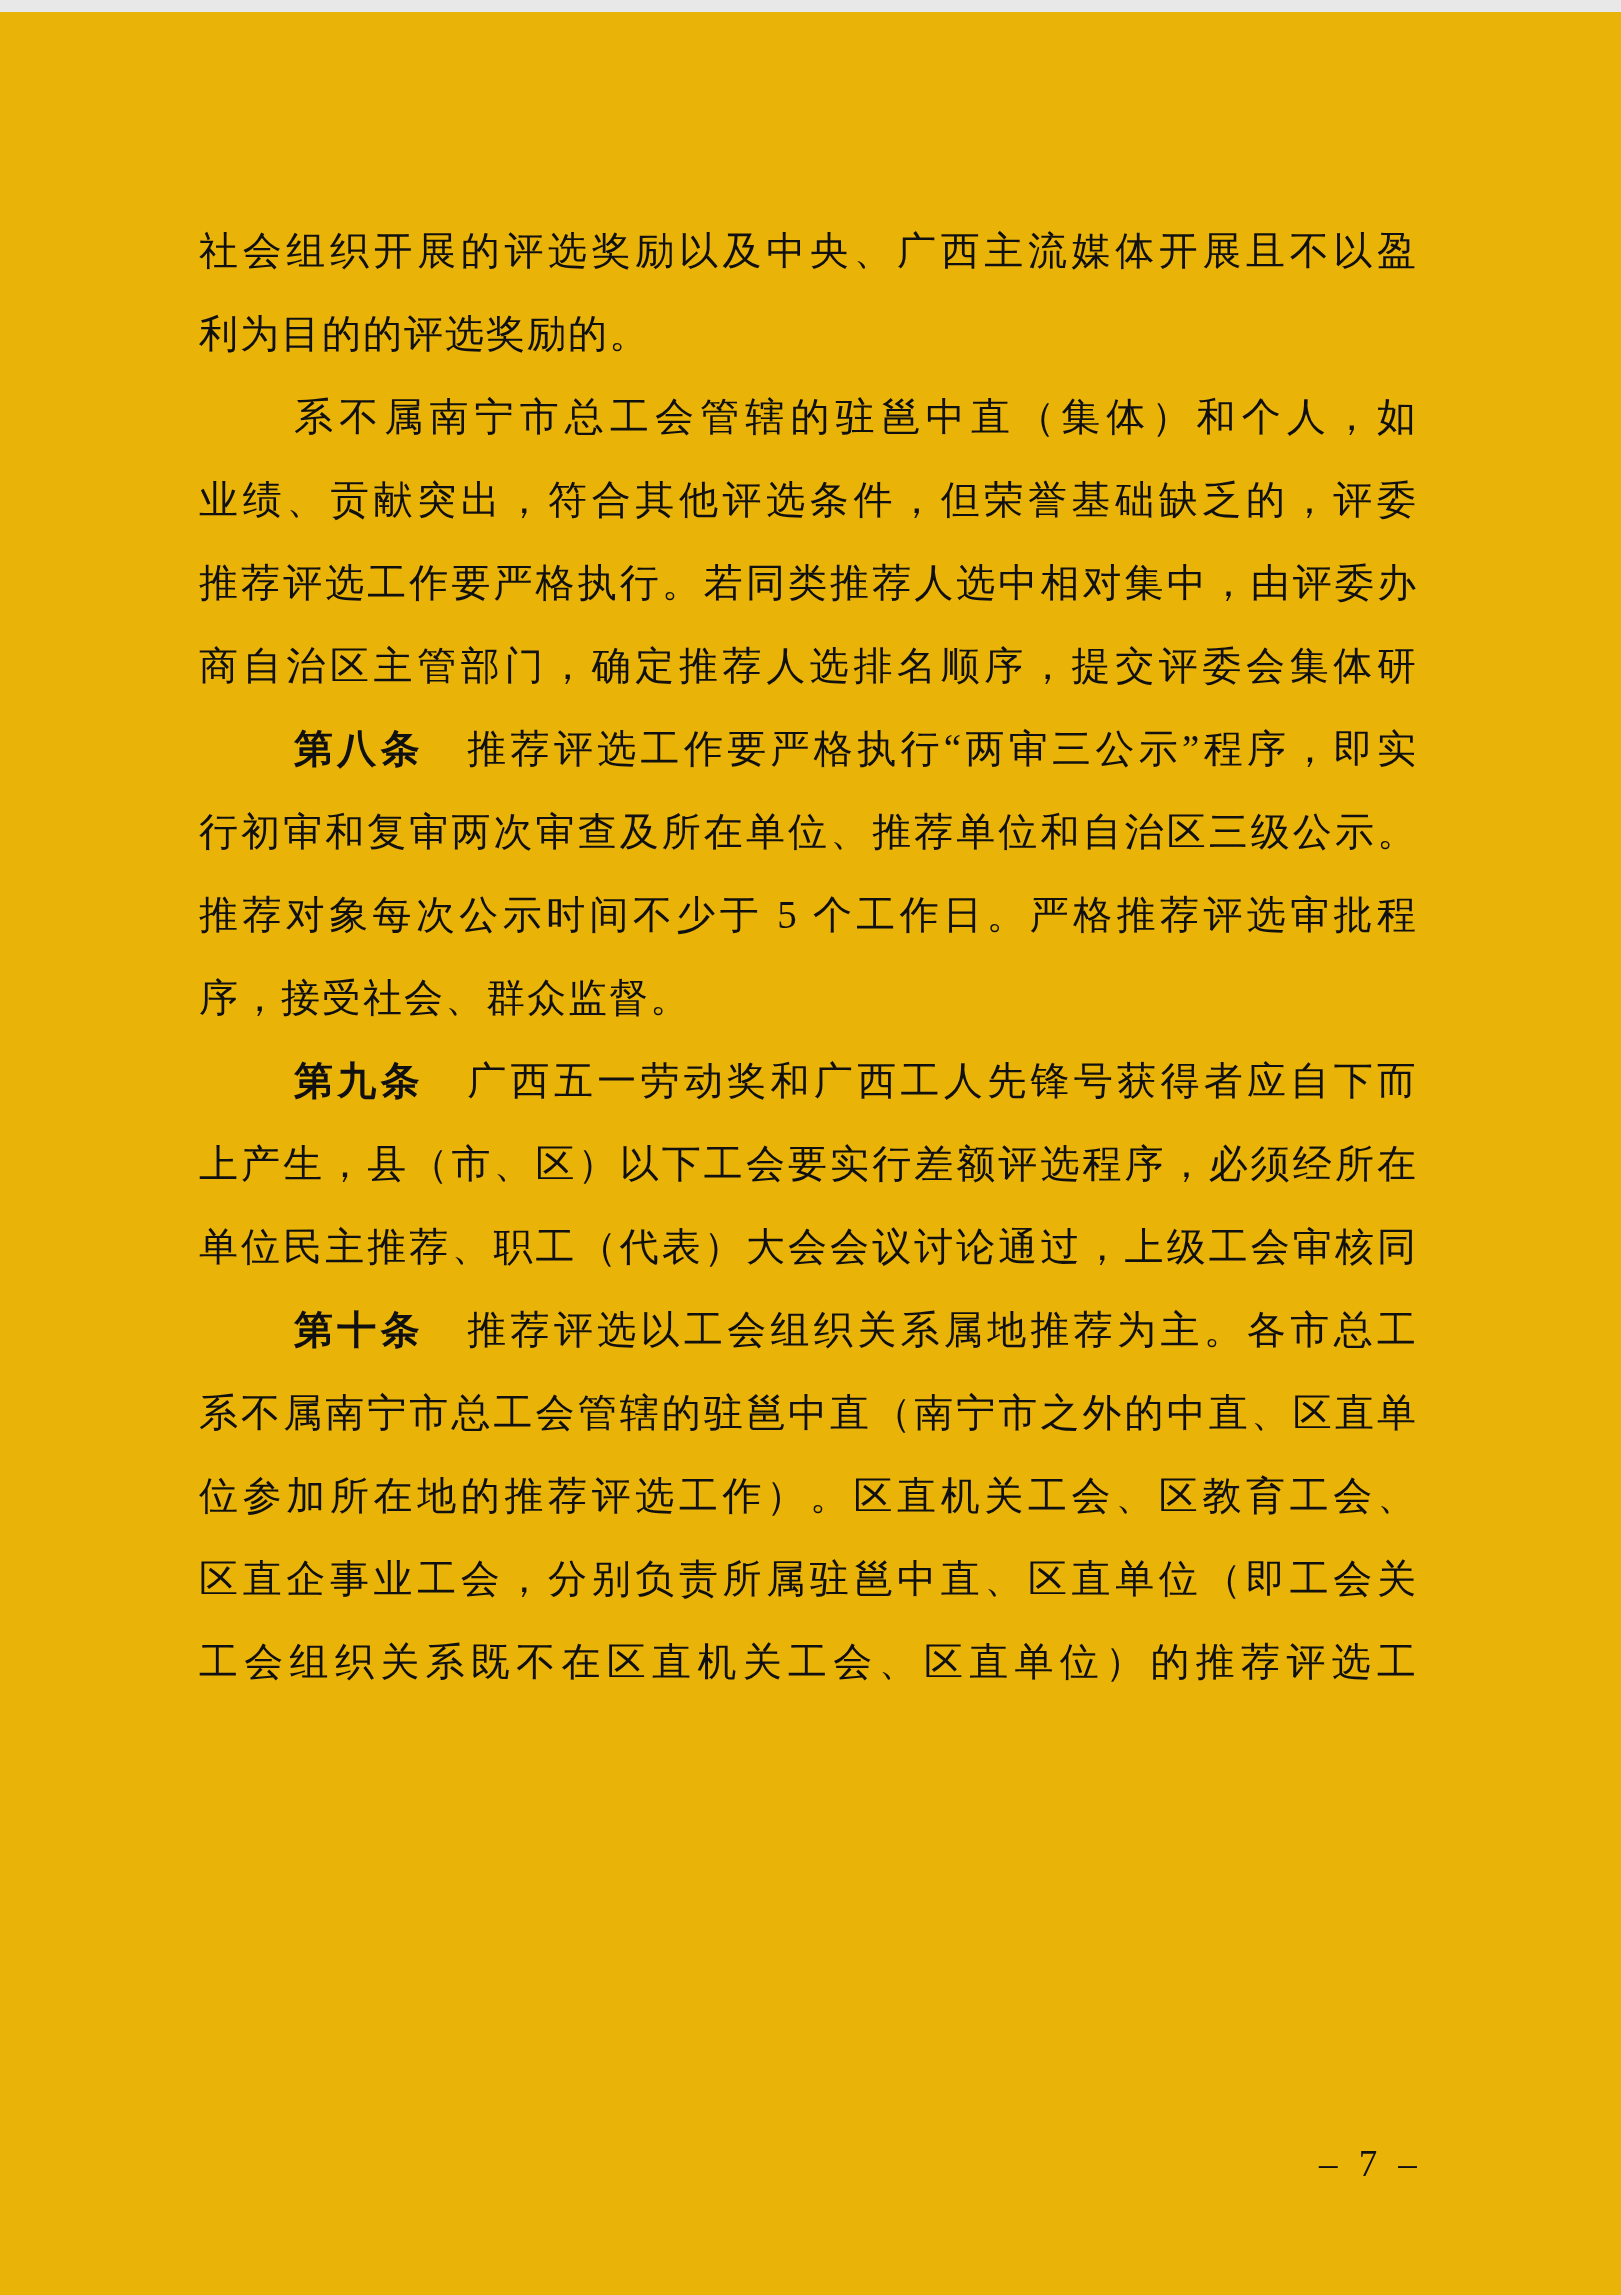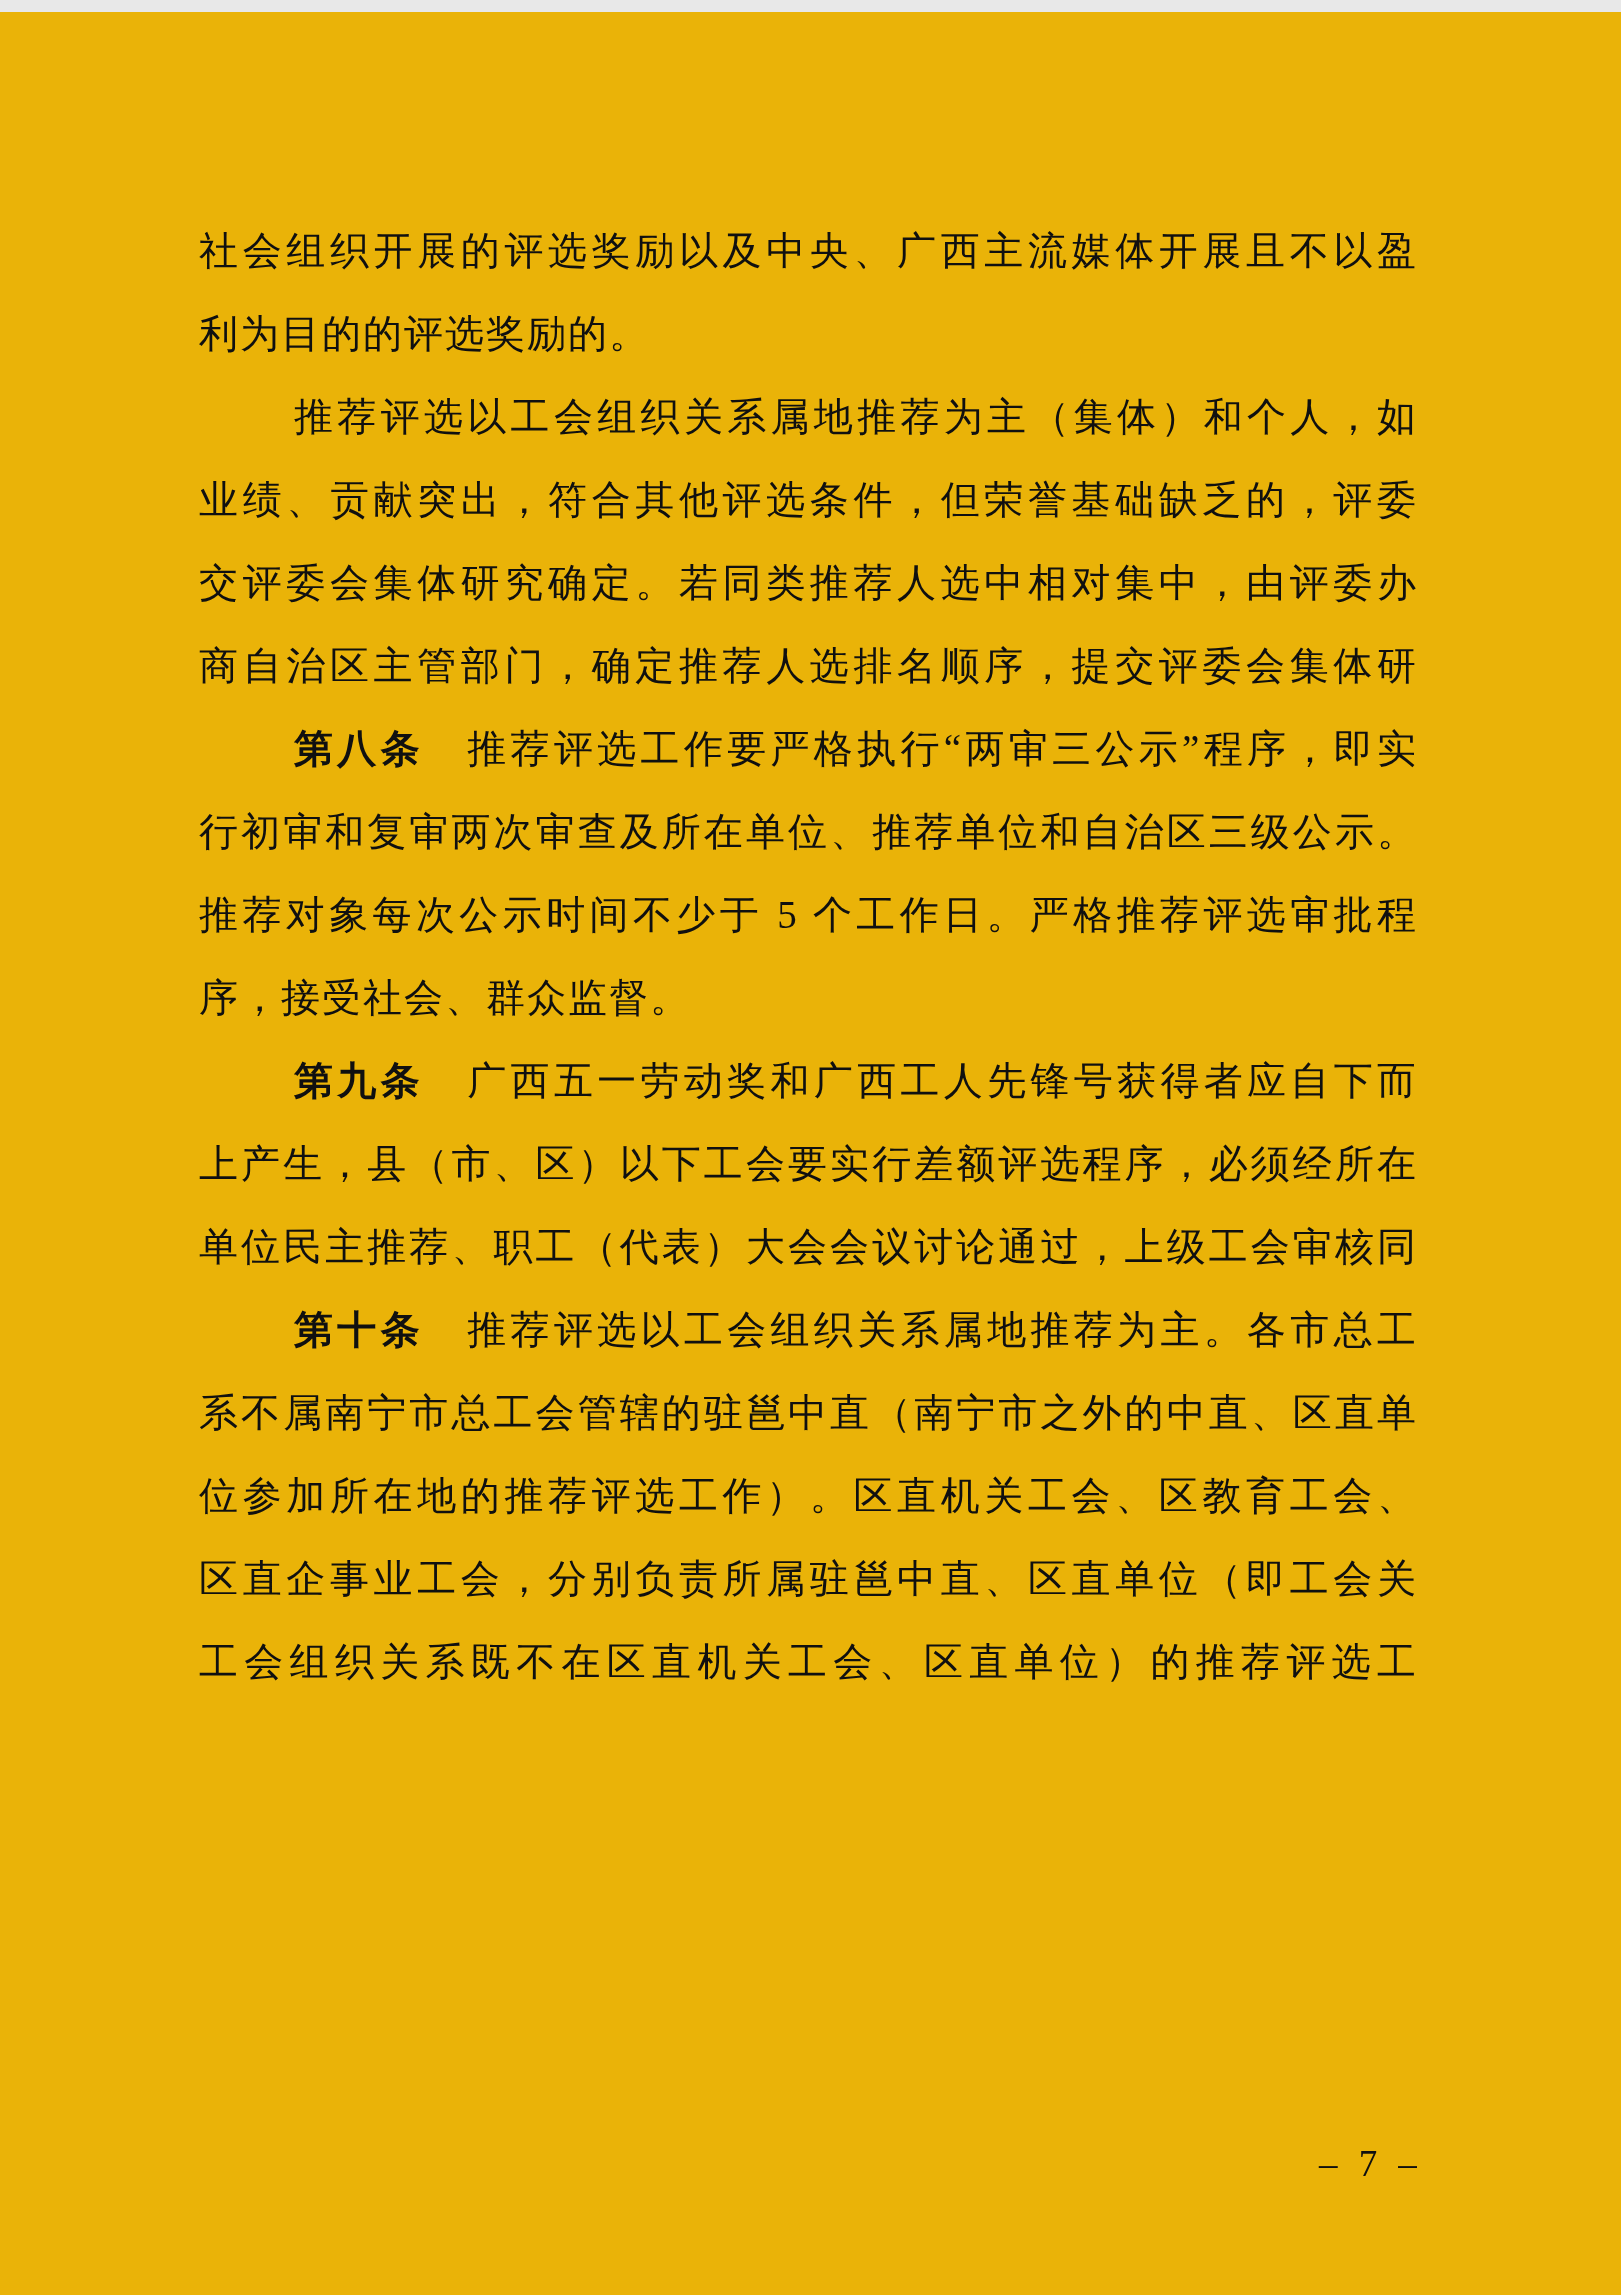--- a/index.html
+++ b/index.html
@@ -54,23 +54,23 @@
     color: #101010;
   }
 </style>
 </head>
 <body>
 
 <div class="page">
   <div class="doc-body" id="doc-body">
       <div class="line justify">社会组织开展的评选奖励以及中央、广西主流媒体开展且不以盈</div>
       <div class="line">利为目的的评选奖励的。</div>
-      <div class="line justify indent">推荐评选以工会组织关系属地推荐为主（集体）和个人，如</div>
+      <div class="line justify indent">系不属南宁市总工会管辖的驻邕中直（集体）和个人，如</div>
       <div class="line justify">业绩、贡献突出，符合其他评选条件，但荣誉基础缺乏的，评委</div>
-      <div class="line justify">交评委会集体研究确定。若同类推荐人选中相对集中，由评委办</div>
+      <div class="line justify">推荐评选工作要严格执行。若同类推荐人选中相对集中，由评委办</div>
       <div class="line justify">商自治区主管部门，确定推荐人选排名顺序，提交评委会集体研</div>
       <div class="line justify indent"><b>第八条</b>　推荐评选工作要严格执行“两审三公示”程序，即实</div>
       <div class="line justify">行初审和复审两次审查及所在单位、推荐单位和自治区三级公示。</div>
       <div class="line justify">推荐对象每次公示时间不少于 5 个工作日。严格推荐评选审批程</div>
       <div class="line">序，接受社会、群众监督。</div>
       <div class="line justify indent"><b>第九条</b>　广西五一劳动奖和广西工人先锋号获得者应自下而</div>
       <div class="line justify">上产生，县（市、区）以下工会要实行差额评选程序，必须经所在</div>
       <div class="line justify">单位民主推荐、职工（代表）大会会议讨论通过，上级工会审核同</div>
       <div class="line justify indent"><b>第十条</b>　推荐评选以工会组织关系属地推荐为主。各市总工</div>
       <div class="line justify">系不属南宁市总工会管辖的驻邕中直（南宁市之外的中直、区直单</div>

